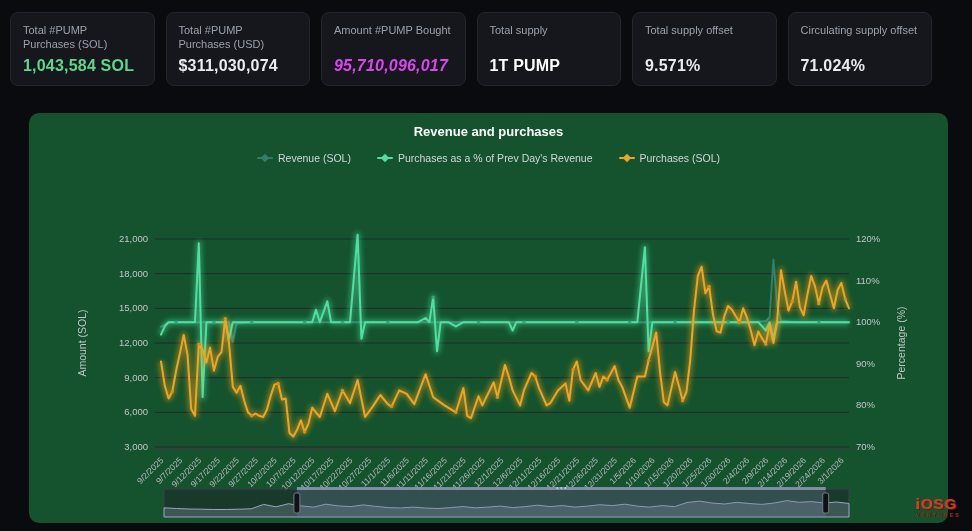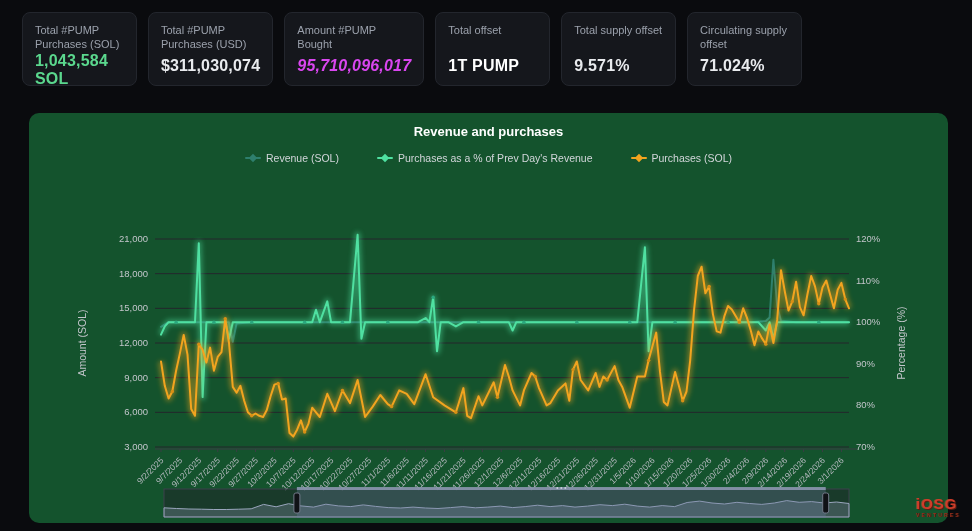--- a/index.html
+++ b/index.html
@@ -1,28 +1,28 @@
 <!DOCTYPE html>
 <html><head>
 <meta charset="utf-8">
 <style>
   html,body{margin:0;padding:0;background:#0a0b0e;}
   .page{position:relative;width:972px;height:531px;background:#0a0b0e;overflow:hidden;
         font-family:"Liberation Sans","DejaVu Sans",sans-serif;color:#e9ebee;}
-  .stats-row{position:absolute;left:22px;top:12px;width:780px;display:flex;gap:11px;}
+  .stats-row{position:absolute;left:10px;top:12px;width:922px;display:flex;gap:11px;}
   .stat-card{flex:1;height:74px;background:#15171c;border:1px solid #23262d;border-radius:8px;
              padding:10px 12px;box-sizing:border-box;display:flex;flex-direction:column;}
   .stat-label{font-size:11px;line-height:1.3;color:#9ba1ac;}
   .stat-value{margin-top:auto;font-size:16px;font-weight:bold;letter-spacing:.2px;color:#e9ebee;}
   .chart-panel{position:absolute;left:29px;top:113px;width:919px;height:410px;background:#14532d;
                border-radius:10px;overflow:hidden;}
   .chart-title{position:absolute;left:0;top:11px;width:100%;text-align:center;
                font-size:13px;font-weight:bold;color:#ffffff;}
   .legend{position:absolute;left:0;top:39px;width:100%;display:flex;justify-content:center;
-          align-items:center;gap:38px;}
+          align-items:center;gap:26px;}
   .legend-item{display:flex;align-items:center;gap:5px;cursor:pointer;}
   .lmark{position:relative;width:16px;height:8px;}
   .lline{position:absolute;left:0;top:3px;width:16px;height:2px;border-radius:1px;}
   .ldia{position:absolute;left:5px;top:1px;width:6px;height:6px;transform:rotate(45deg);}
   .ltext{font-size:10.5px;color:#d2d6da;}
   svg text{font-family:"Liberation Sans","DejaVu Sans",sans-serif;}
   .watermark{position:absolute;left:916px;top:496px;width:56px;text-align:left;
              font-family:Liberation Sans, sans-serif;line-height:1;}
   .wm1{font-size:15px;font-weight:bold;color:#cf3d2a;letter-spacing:1px;
        text-shadow:1px 1px 0 #5e1d12,-1px 0 0 rgba(255,96,64,.35);}
@@ -41,21 +41,21 @@
     </div>
     <div class="stat-card">
       <div class="stat-label">Total #PUMP Purchases (USD)</div>
       <div class="stat-value" style="color: rgb(233, 235, 238);">$311,030,074</div>
     </div>
     <div class="stat-card">
       <div class="stat-label">Amount #PUMP Bought</div>
       <div class="stat-value" style="color: #d946ef; font-style: italic;">95,710,096,017</div>
     </div>
     <div class="stat-card">
-      <div class="stat-label">Total offset</div>
+      <div class="stat-label">Total supply</div>
       <div class="stat-value" style="color: #ffffff;">1T PUMP</div>
     </div>
     <div class="stat-card">
       <div class="stat-label">Total supply offset</div>
       <div class="stat-value" style="color: rgb(233, 235, 238);">9.571%</div>
     </div>
     <div class="stat-card">
       <div class="stat-label">Circulating supply offset</div>
       <div class="stat-value" style="color: rgb(233, 235, 238);">71.024%</div>
     </div>

